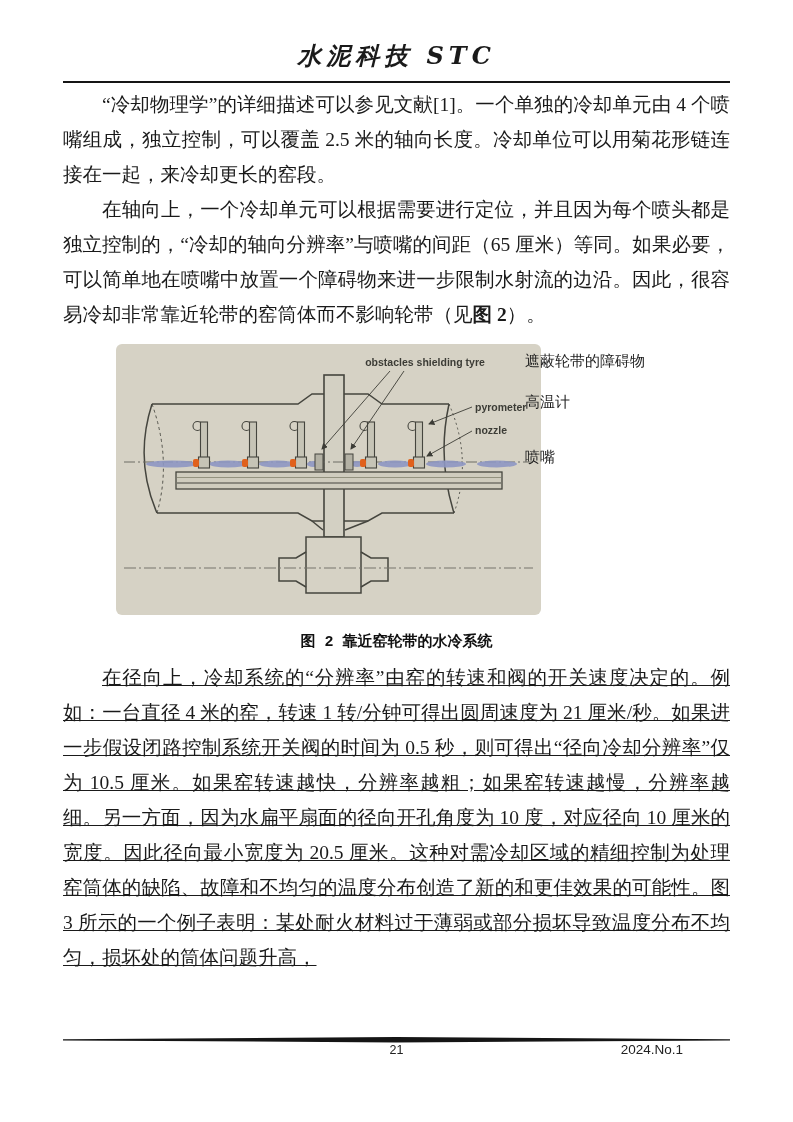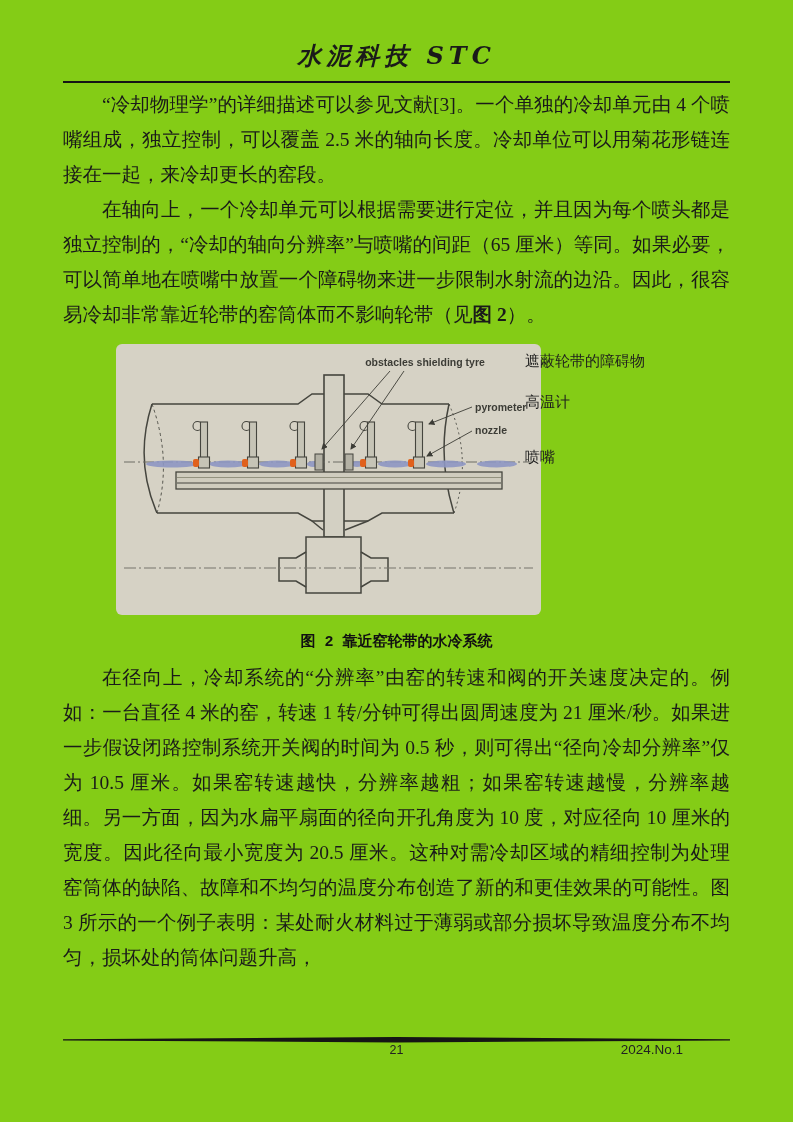--- a/index.html
+++ b/index.html
@@ -1,21 +1,21 @@
 <!DOCTYPE html>
 <html><head>
 <meta charset="utf-8">
 <style>
   * { margin:0; padding:0; box-sizing:border-box; }
   html,body { background:#e8e8e8; }
   .page {
     position:relative;
     width:793px; height:1122px;
     margin:0 auto;
-    background:#84cc16;
+    background:#ffffff;
     font-family:"Liberation Serif","DejaVu Serif",serif;
     color:#1a1a1a;
     overflow:hidden;
   }
   .header-title {
     padding-top:40px;
     text-align:center;
     font-size:24px;
     font-weight:bold;
     font-style:italic;
@@ -56,21 +56,21 @@
   .fig-side-label.l1 { top:41px; }
   .fig-side-label.l2 { top:96px; }
   .figure-caption {
     margin-top:9px;
     text-align:center;
     font-family:Liberation Mono, monospace;
     font-size:15px;
     font-weight:bold;
     color:#111;
   }
-  .para4 { margin-top:8px; }
+  .para4 { margin-top:8px;text-decoration:underline; }
   .footer {
     position:absolute;
     left:63px; top:1037px;
     width:667px;
     font-family:"Liberation Sans","DejaVu Sans",sans-serif;
   }
   .footer-rule-svg { display:block; width:667px; height:6px; }
   .footer-pagenum {
     position:absolute; left:0; right:0; top:6px;
     text-align:center;
@@ -88,21 +88,21 @@
 </style>
 </head>
 <body>
 
 <div class="page">
 
   <div class="header-title">水泥科技 STC</div>
   <div class="header-rule"></div>
 
   <div class="content">
-    <p>“冷却物理学”的详细描述可以参见文献[3]。一个单独的冷却单元由 4 个喷嘴组成，独立控制，可以覆盖 2.5 米的轴向长度。冷却单位可以用菊花形链连接在一起，来冷却更长的窑段。</p>
+    <p>“冷却物理学”的详细描述可以参见文献[1]。一个单独的冷却单元由 4 个喷嘴组成，独立控制，可以覆盖 2.5 米的轴向长度。冷却单位可以用菊花形链连接在一起，来冷却更长的窑段。</p>
     <p><span>在轴向上，一个冷却单元可以根据需要进行定位，并且因为每个喷头都是独立控制的，“冷却的轴向分辨率”与喷嘴的间距（65 厘米）等同。如果必要，可以简单地在喷嘴中放置一个障碍物来进一步限制水射流的边沿。因此，很容易冷却非常靠近轮带的窑筒体而不影响轮带（见</span><span class="bold">图 2</span><span>）。</span></p>
 
     <div class="figure-row">
       <div class="figure-svg-wrap">
         <svg viewBox="0 0 425 271" width="425" height="271">
           <defs>
             <marker id="ah" viewBox="0 0 10 10" refX="8.5" refY="5" markerWidth="7" markerHeight="7" orient="auto">
               <path d="M0,0 L10,5 L0,10 z" fill="#3c3c36"></path>
             </marker>
           </defs>

